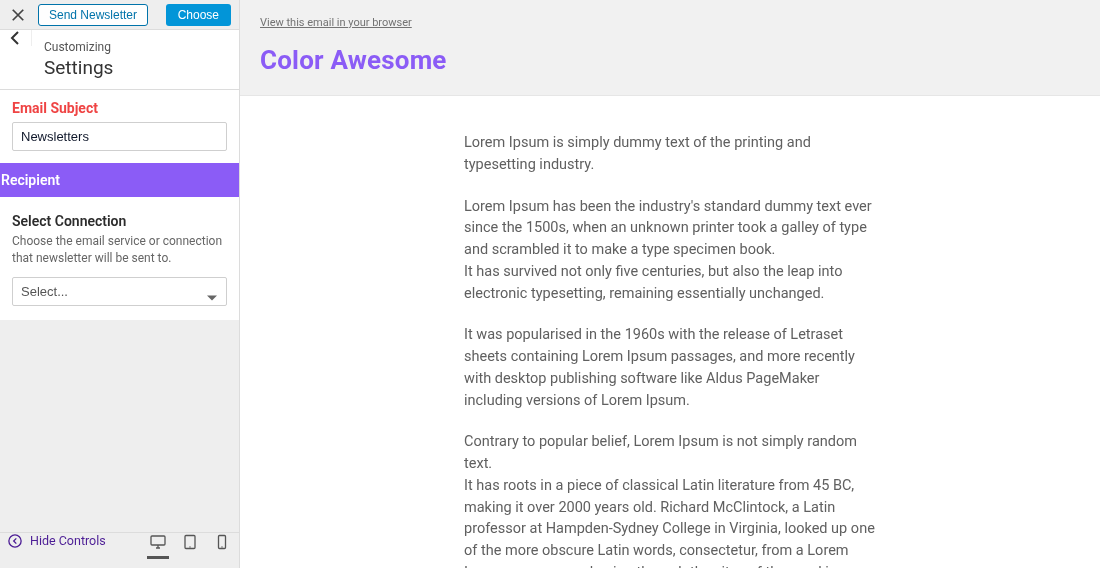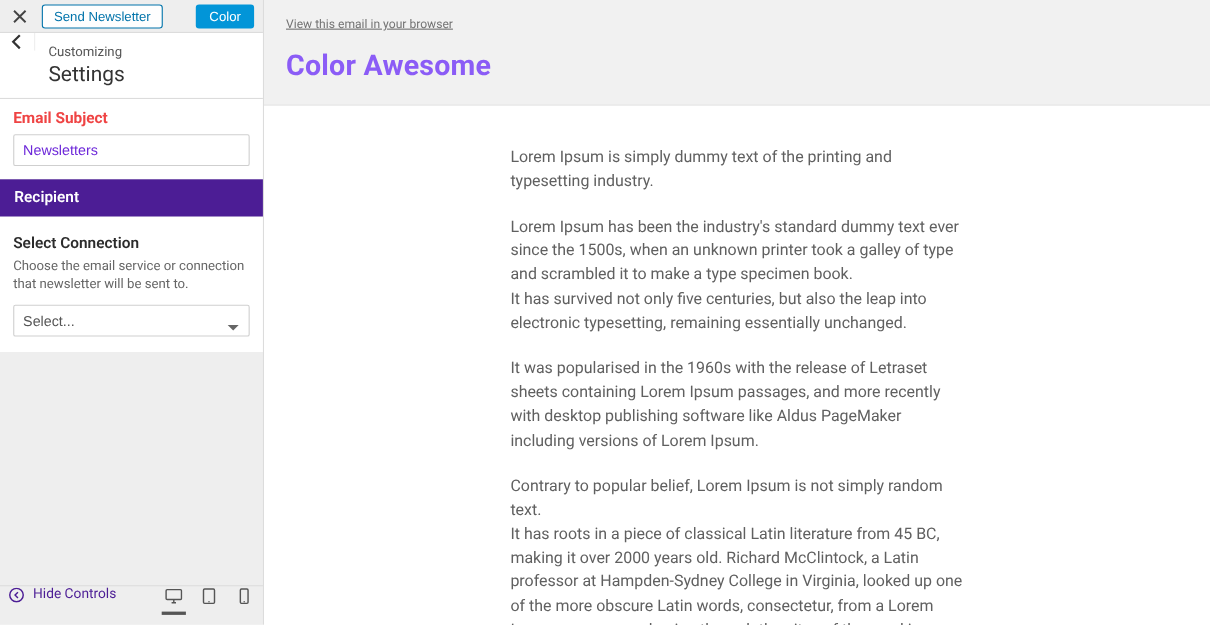--- a/index.html
+++ b/index.html
@@ -70,28 +70,28 @@
   .sb-back svg { width: 16px; height: 16px; }
   .sb-headertext { padding: 10px 12px; }
   .sb-crumb { font-size: 12px; color: #555; }
   .sb-title { font-size: 19px; font-weight: 400; color: #333; margin-top: 2px; }
 
   .sb-body { background: #fff; }
   .sb-field { padding: 10px 12px 12px; }
   .sb-label { font-size: 14px; font-weight: 700; color: #ef4444; display: block; margin-bottom: 6px; }
   .sb-input {
     width: 100%; border: 1px solid #cfcfcf; border-radius: 2px;
-    padding: 6px 8px; font-size: 13px; color: #6d28d9; background: #fff;
+    padding: 6px 8px; font-size: 13px; color: #0f172a; background: #fff;
   }
   .sb-section-accent {
-    background: #4c1d95;
+    background: #8b5cf6;
     color: #fff;
     font-weight: 600;
     font-size: 14px;
-    padding: 9px 13px;
+    padding: 9px 1px;
   }
   .sb-sublabel { font-size: 14px; font-weight: 600; color: #2c2c2c; padding: 16px 12px 4px; }
   .sb-help { font-size: 12px; color: #666; padding: 0 12px 10px; line-height: 1.4; }
   .sb-selectwrap { padding: 0 12px 14px; position: relative; }
   .sb-select {
     width: 100%; border: 1px solid #cfcfcf; border-radius: 2px;
     padding: 6px 24px 6px 8px; font-size: 13px; color: #555; background: #fff;
     appearance: none; cursor: pointer;
   }
   .sb-selectwrap::after {
@@ -159,21 +159,21 @@
 
 <div class="sidebar">
 
   <div class="sb-topbar">
     <div class="sb-close">
       <svg viewBox="0 0 16 16">
           <path d="M2 2 L14 14 M14 2 L2 14" stroke="currentColor" stroke-width="2" fill="none"></path>
         </svg>
     </div>
     <button class="sb-send">Send Newsletter</button>
-    <button class="sb-saved">Color</button>
+    <button class="sb-saved">Choose</button>
   </div>
 
   <div class="sb-headerrow">
     <div class="sb-back">
       <svg viewBox="0 0 16 16">
           <path d="M10 2 L4 8 L10 14" stroke="currentColor" stroke-width="2" fill="none"></path>
         </svg>
     </div>
     <div class="sb-headertext">
       <div class="sb-crumb">Customizing</div>

